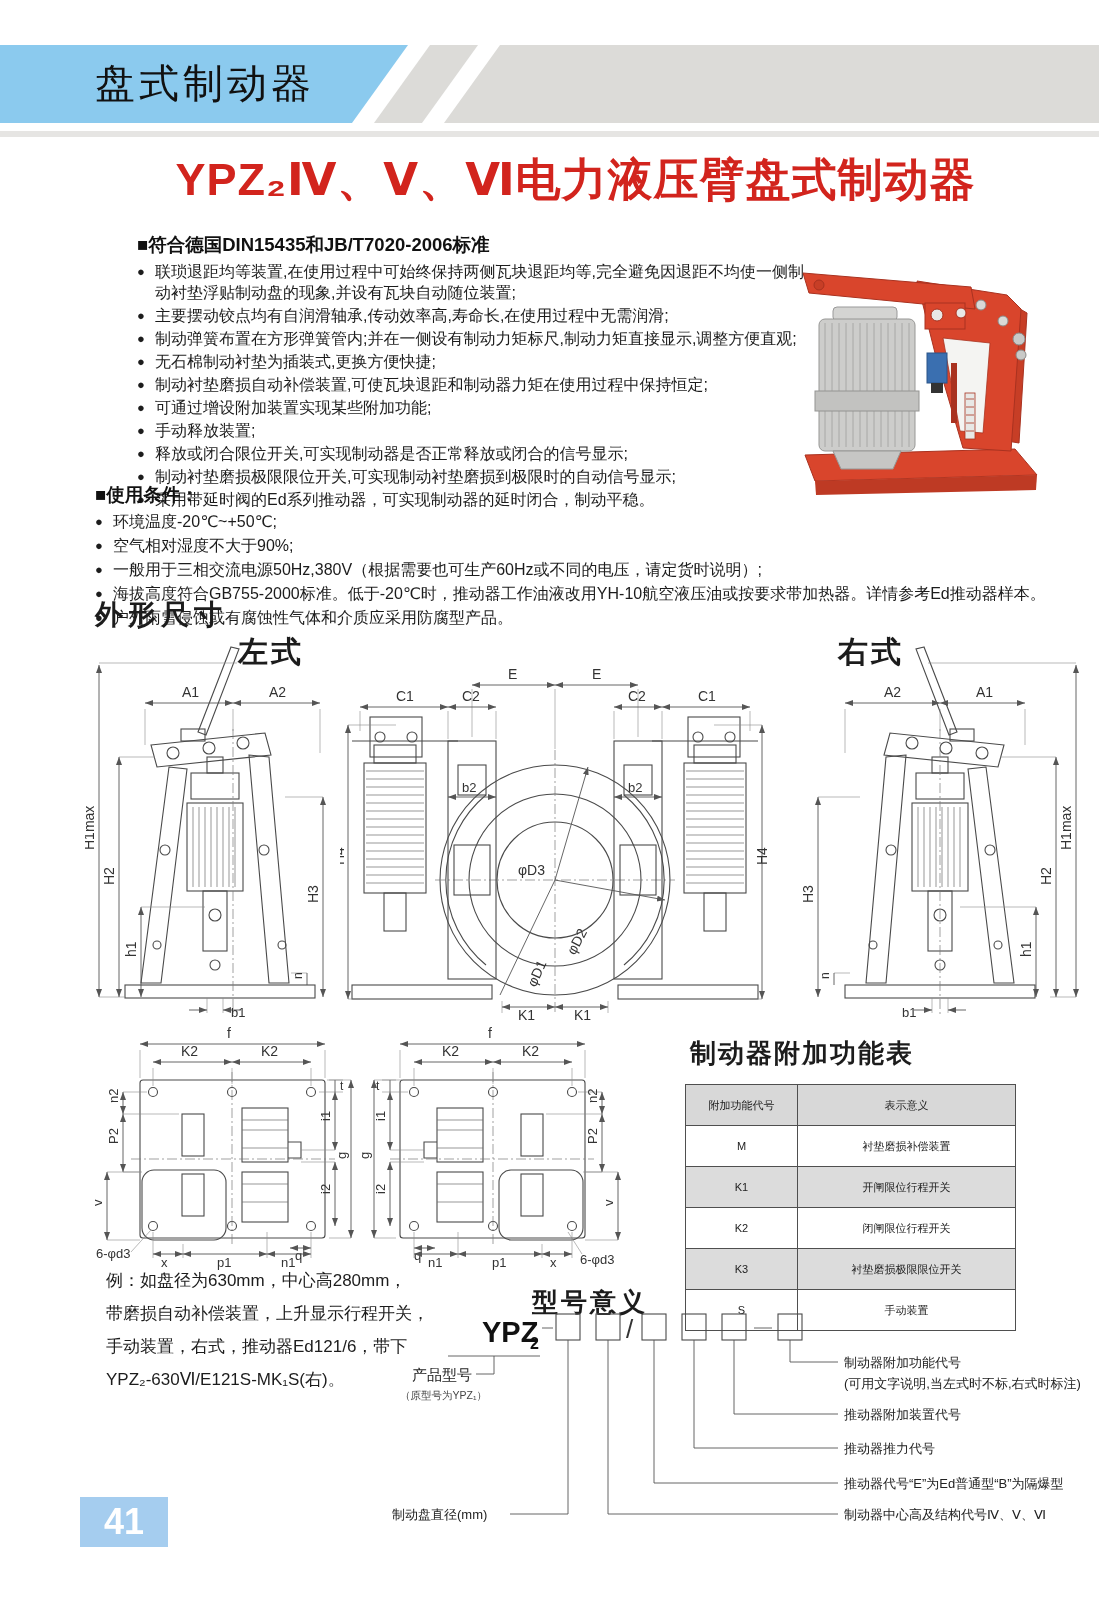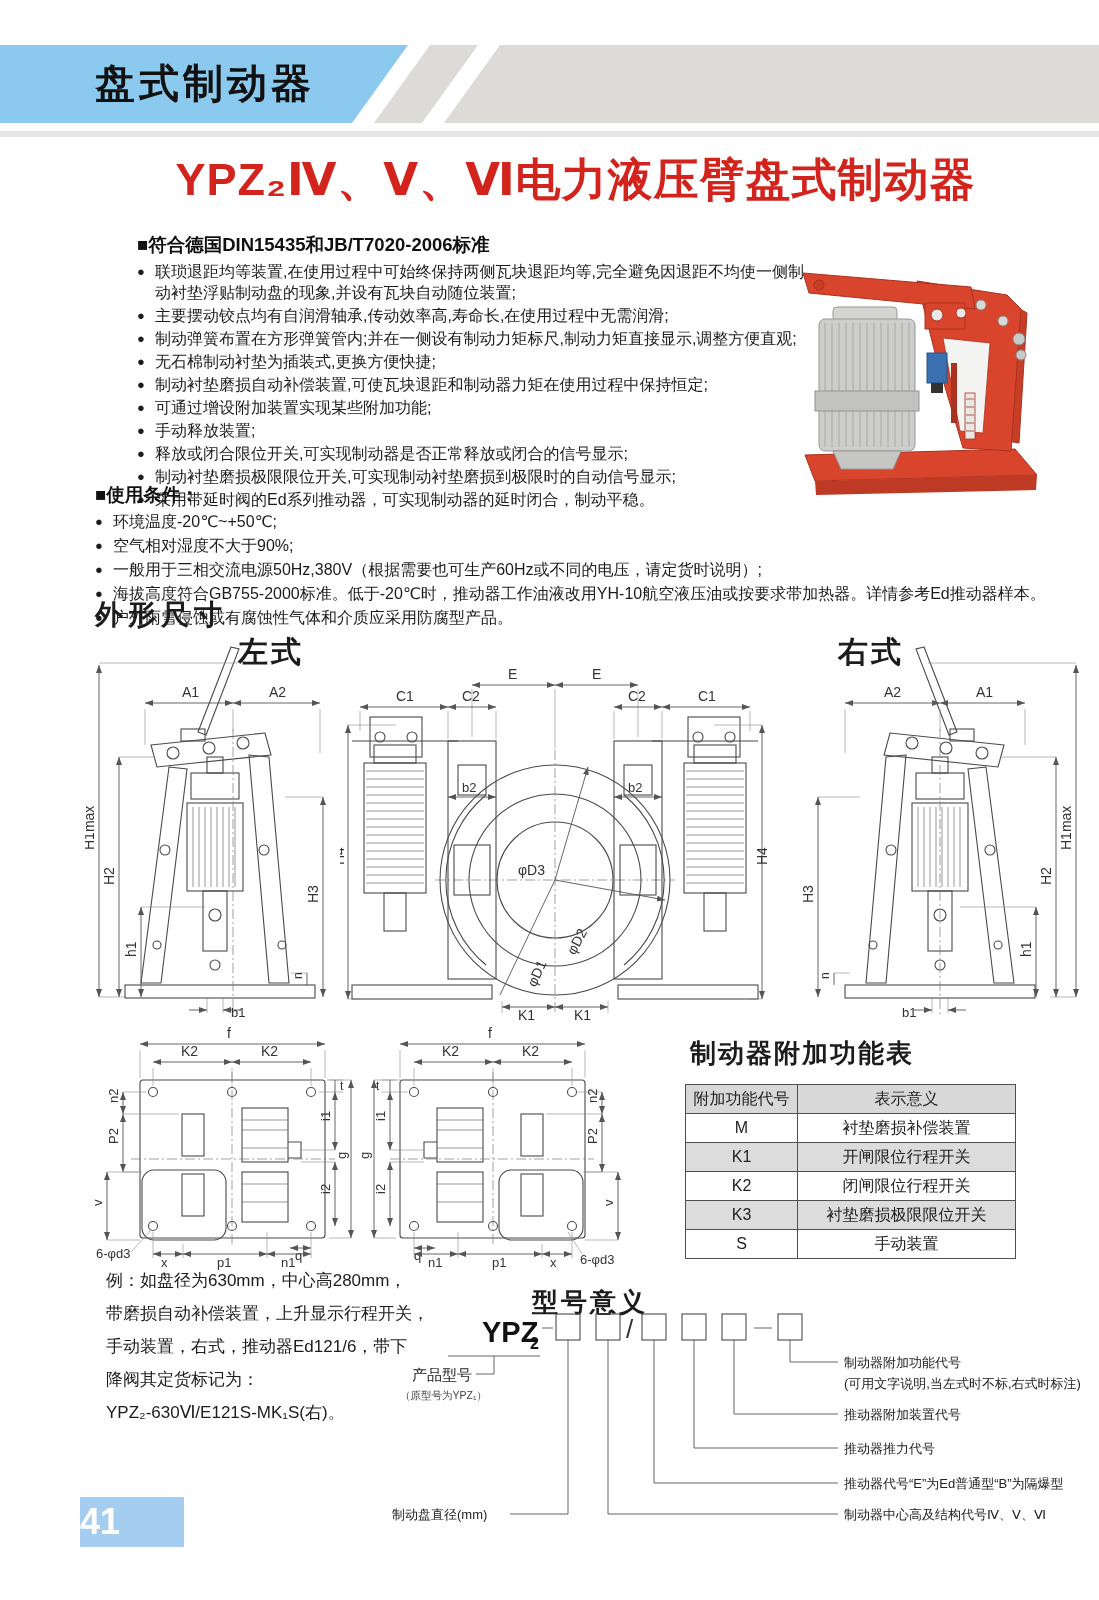--- a/index.html
+++ b/index.html
@@ -1,49 +1,49 @@
 <!DOCTYPE html>
 <html><head>
 <meta charset="utf-8">
 <style>
   html,body { margin:0; padding:0; background:#f0f0f0; }
   .page { position:relative; width:1099px; height:1600px; margin:0 auto; background:#ffffff;
           font-family:"Liberation Sans","DejaVu Sans",sans-serif; color:#1c1c1c; overflow:hidden; }
   .abs { position:absolute; }
 
   
-  .banner-title { font-weight:bold; font-size:40px; letter-spacing:4px; color:#111; }
+  .banner-title { font-weight:normal; font-size:40px; letter-spacing:4px; color:#111; }
   .banner-strip { background:#e6e5e3; }
 
   
   .main-title { width:1099px; text-align:center; font-weight:bold; font-size:45px;
                 color:#d2241d; letter-spacing:1px; }
 
   
   .sec-heading { font-weight:bold; font-size:18.5px; color:#111; }
   .blist { list-style:none; margin:4px 0 0 0; padding:0; }
   .blist li { display:flex; font-size:16px; line-height:21px; margin-bottom:2px; }
   .blist .mk { flex:0 0 18px; font-size:13px; line-height:21px; }
   .cond li { line-height:22px; }
 
   .dims-heading { font-size:28px; font-weight:bold; letter-spacing:5px; }
   .view-label { font-size:30px; font-weight:bold; letter-spacing:3px; }
 
   
   .table-title { font-size:26px; font-weight:bold; letter-spacing:2px; }
   table.func { border-collapse:collapse; width:330px; table-layout:fixed; }
   .func th, .func td { border:1.4px solid #4f4f4f; height:28px; text-align:center;
-                       font-size:16px; font-weight:normal; color:#222; padding:0; }
+                       font-size:11px; font-weight:normal; color:#222; padding:6px; }
   .func th { background:#d8d8d8; }
   .func tr.alt td { background:#dcdcdc; }
 
   .model-title { font-size:26px; font-weight:bold; letter-spacing:3px; text-align:center; width:320px; }
   .example div { font-size:17px; line-height:33px; white-space:nowrap; }
   .pagenum { background:#a5cdef; color:#ffffff; font-size:36px; font-weight:bold;
-             text-align:left; line-height:50px; width:104px; height:50px; }
+             text-align:center; line-height:50px; width:88px; height:50px; }
 
   
   svg text { font-family:"Liberation Sans","DejaVu Sans",sans-serif; }
   .part  { fill:none; stroke:#4a4a4a; stroke-width:1.1; }
   .dim   { stroke:#555; stroke-width:0.9; fill:none; }
   .thin  { stroke:#8a8a8a; stroke-width:0.6; fill:none; }
   .cl    { stroke:#7a7a7a; stroke-width:0.7; fill:none; stroke-dasharray:10 3 2 3; }
   .fin   { stroke:#6a6a6a; stroke-width:0.7; fill:none; }
   .dimtxt  { font-size:14px; fill:#333; }
   .dimtxt13{ font-size:13px; fill:#333; }
@@ -608,19 +608,18 @@
     <polyline class="dim" points="218,38 218,212 448,212"></polyline>
     <text class="lab" x="454" y="217">制动器中心高及结构代号Ⅳ、Ⅴ、Ⅵ</text>
     <polyline class="dim" points="178,38 178,212 120,212"></polyline>
     <text class="lab" x="2" y="217">制动盘直径(mm)</text>
   </svg>
 
   <div class="abs example" style="left:95px;top:1264px;width:310px;margin-left:11px;">
     <div>例：如盘径为630mm，中心高280mm，</div>
     <div>带磨损自动补偿装置，上升显示行程开关，</div>
     <div>手动装置，右式，推动器Ed121/6，带下</div>
-    <div>降阀其定货标记为：</div>
     <div>YPZ₂-630Ⅵ/E121S-MK₁S(右)。</div>
   </div>
 
   <div class="abs pagenum" style="left:80px;top:1497px;">41</div>
 
 </div>
 
 </body></html>

